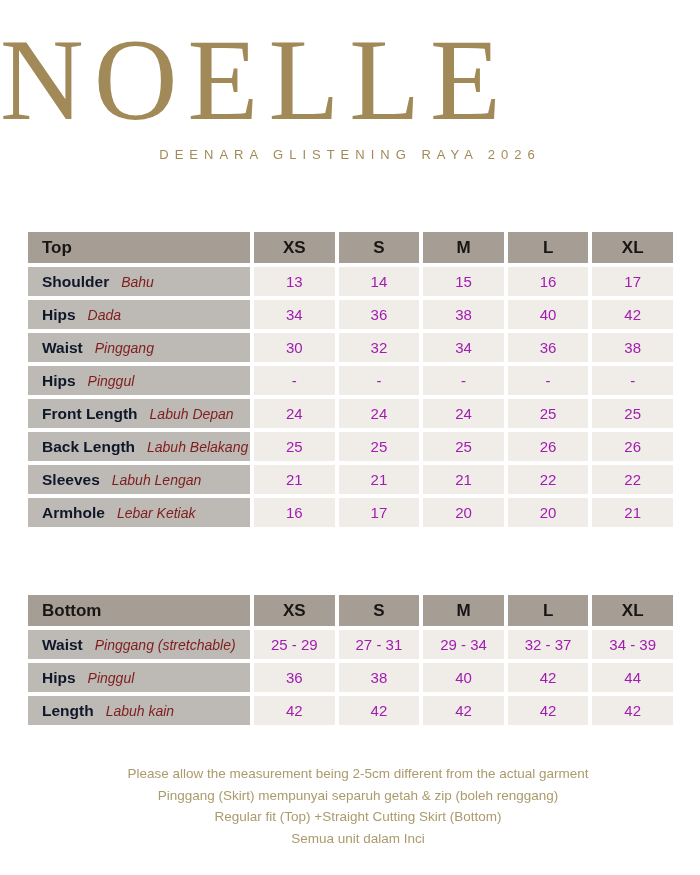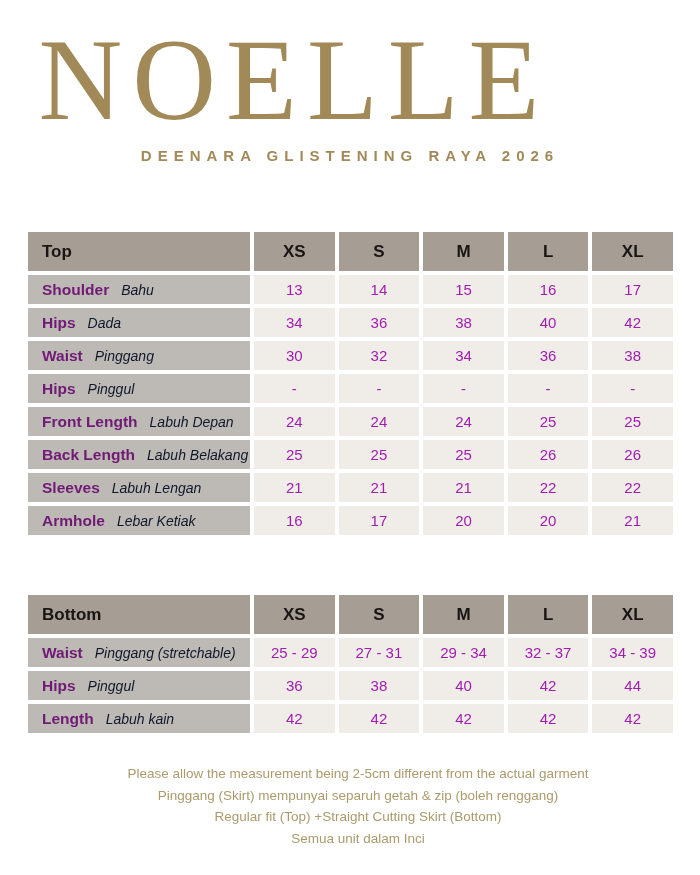--- a/index.html
+++ b/index.html
@@ -9,39 +9,39 @@
     height: 875px;
     background: #ffffff;
     font-family: "Liberation Sans", sans-serif;
     overflow: hidden;
   }
 
   
   .brand-logo {
     position: absolute;
     top: 22px;
-    left: 8px;
+    left: 0;
     width: 572px;
-    text-align: center;
+    text-align: left;
     font-family: "Liberation Serif", serif;
     font-weight: 400;
     font-size: 116px;
     line-height: 1.0;
     letter-spacing: 10px;
     color: var(--gold, #a28a58);
     white-space: nowrap;
   }
   .brand-subtitle {
     position: absolute;
     top: 147px;
     left: 0;
     width: 700px;
     text-align: center;
-    font-size: 15px;
-    font-weight: 700;
+    font-size: 13px;
+    font-weight: 400;
     letter-spacing: 6px;
     color: var(--gold, #a28a58);
     white-space: nowrap;
   }
 
   
   .size-table {
     position: absolute;
     left: 28px;
     width: 645px;
@@ -51,35 +51,35 @@
 
   .t-row { display: flex; gap: 4px; margin-bottom: 4px; }
   .t-row:last-child { margin-bottom: 0; }
 
   .cell { display: flex; align-items: center; }
   .label-cell { width: 222px; flex: 0 0 222px; padding-left: 14px; box-sizing: border-box; }
   .val-cell   { flex: 1; justify-content: center; }
 
   .header-row .cell {
     background: var(--header_bg, #a69d94);
-    height: 39px;
+    height: 31px;
     font-weight: bold;
     font-size: 17px;
     color: #181514;
   }
   .data-row .cell { height: 29px; }
   .data-row .label-cell { background: var(--label_bg, #bdb9b4); }
   .data-row .val-cell {
     background: var(--cell_bg, #f0ede9);
     font-size: 15px;
     color: #a21caf;
   }
 
-  .m-label { font-weight: bold; font-size: 15.5px; color: #701a75; }
-  .m-sub   { font-style: italic; font-size: 14px; color: #0f172a; margin-left: 12px; }
+  .m-label { font-weight: bold; font-size: 15.5px; color: #0f172a; }
+  .m-sub   { font-style: italic; font-size: 14px; color: #7f1d1d; margin-left: 12px; }
 
   
   .footer-notes {
     position: absolute;
     top: 763px;
     left: 0;
     width: 700px;
     text-align: center;
     color: var(--footer_text, #ab9a6c);
     font-size: 13.5px;

